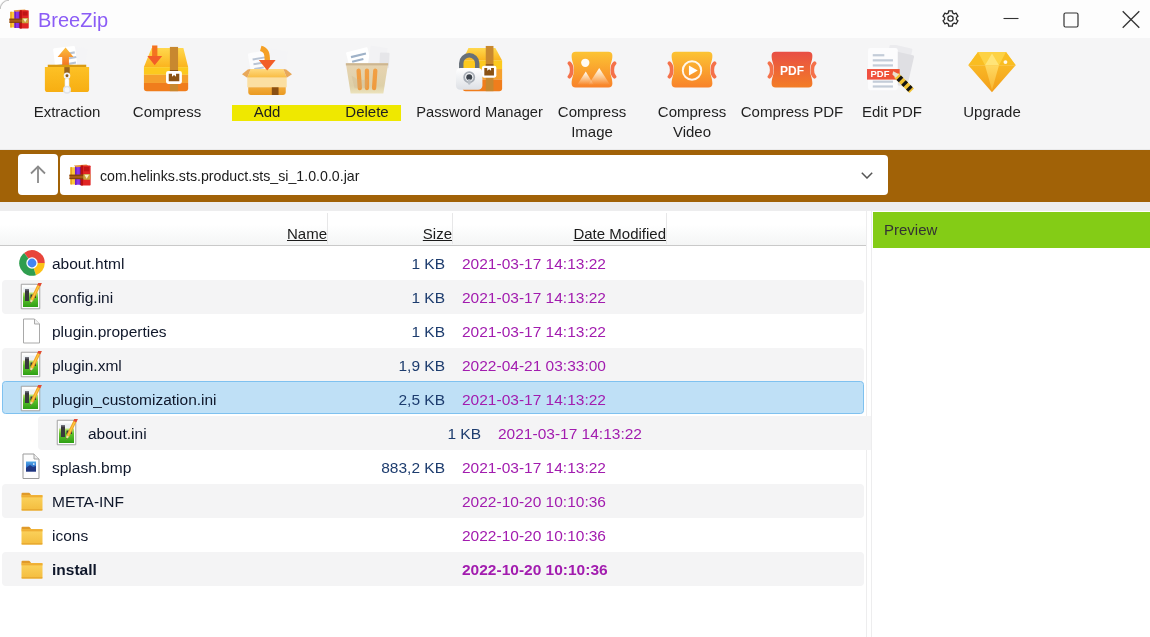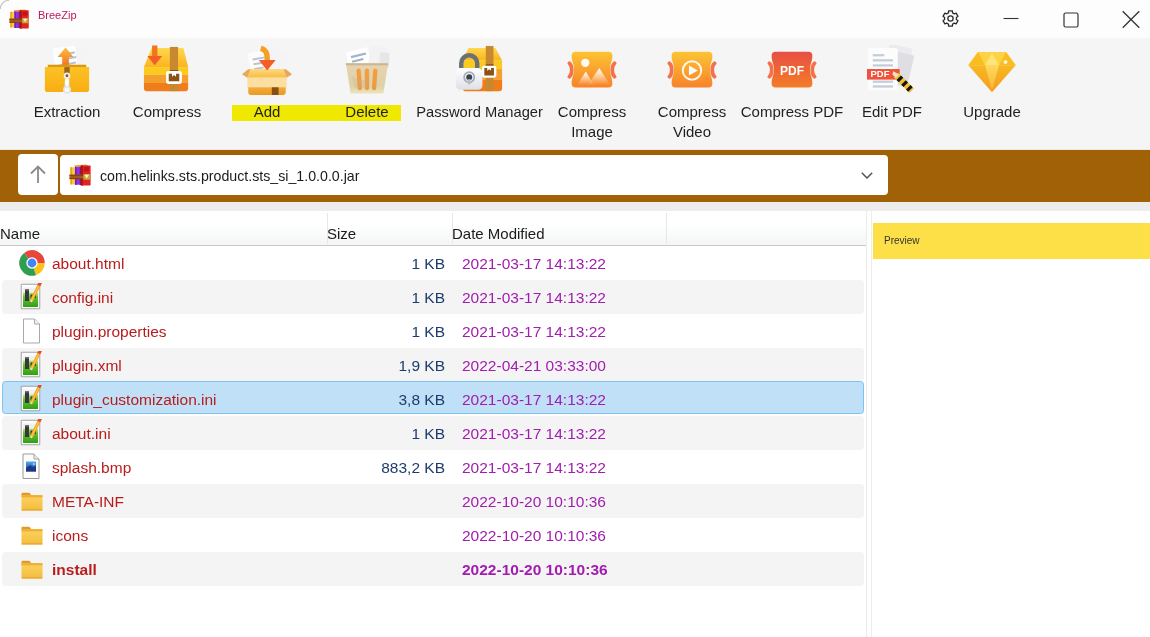--- a/index.html
+++ b/index.html
@@ -2,21 +2,21 @@
 <html><head>
 <meta charset="utf-8">
 <style>
 * { margin:0; padding:0; box-sizing:border-box; }
 html,body { width:1150px; height:637px; overflow:hidden; background:#fff;
   font-family:"Liberation Sans", sans-serif; }
 #app { position:absolute; top:0; left:0; width:1150px; height:637px; }
 
 
 #titlebar { position:absolute; left:0; top:0; width:1150px; height:38px; background:#fdfdfd; }
-#titlebar .appname { position:absolute; left:38px; top:9px; font-size:11px; color:#be185d;text-align:right; }
+#titlebar .appname { position:absolute; left:38px; top:9px; font-size:20px; color:#8b5cf6;text-align:right; }
 #tb-logo { position:absolute; left:9px; top:8px; }
 .winbtn { position:absolute; top:0; width:46px; height:37px; }
 #btn-gear { left:928px; }
 #btn-min { left:988px; }
 #btn-max { left:1048px; }
 #btn-close { left:1108px; }
 
 
 #toolbar { position:absolute; left:0; top:38px; width:1150px; height:112px;
   background:#f5f5f6; border-bottom:1px solid #e9e9ea; }
@@ -33,33 +33,33 @@
 #addrinput { position:absolute; left:60px; top:5px; width:828px; height:40px; background:#fff; border-radius:4px; }
 #addrinput .path { position:absolute; left:40px; top:13px; font-size:14.2px; color:#1b1b1b; }
 #addrinput .bicon { position:absolute; left:9px; top:8px; }
 
 
 #content { position:absolute; left:0; top:211px; width:1150px; height:426px; background:#fff; }
 #filelist { position:absolute; left:0; top:0; width:867px; height:426px; border-right:1px solid #ededee; }
 #thead { position:absolute; left:0; top:0; width:866px; height:35px;
   background:linear-gradient(#ffffff 40%, #f4f5f5); border-bottom:1px solid #c9c9c9; }
 #thead .hc { position:absolute; top:0; height:35px; font-size:15px; color:#1b1b1b;
-  text-align:left; line-height:45px; }
+  text-align:right; line-height:45px;text-decoration:underline; }
 #thead .sep { position:absolute; top:2px; height:31px; width:1px; background:#e7e7e8; }
 .row { position:absolute; left:0; width:866px; height:34px; }
 .row.alt::before { content:""; position:absolute; left:2px; right:2px; top:0; bottom:0; background:#f4f4f5; border-radius:4px; }
 .row .ric { position:absolute; left:19px; top:3px; width:28px; height:28px; }
-.row .nm { position:absolute; left:52px; top:8.5px; font-size:15.5px; color:#b91c1c; }
+.row .nm { position:absolute; left:52px; top:8.5px; font-size:15.5px; color:#0f172a; }
 .row .sz { position:absolute; left:327px; top:8.5px; width:118px; font-size:15.5px; color:#1d3c6e; text-align:right; }
 .row .dt { position:absolute; left:462px; top:8.5px; font-size:15.5px; color:#a21caf; }
 #selrow { position:absolute; left:2px; top:135px; width:862px; height:33px;
   background:#bfe0f6; border:1px solid #7fc1ef; border-radius:3.5px; box-shadow:inset 0 0 0 1px rgba(190,225,248,0.9); }
 #preview { position:absolute; left:871px; top:0; width:279px; height:426px; background:#fff; border-left:1px solid #ededee; }
-#phead { position:absolute; left:1px; top:12px; width:278px; height:36px; background:#fde047;
-  font-size:10px; color:#333; line-height:36px; padding-left:11px; }
+#phead { position:absolute; left:1px; top:1px; width:278px; height:36px; background:#84cc16;
+  font-size:15px; color:#333; line-height:36px; padding-left:11px; }
 </style>
 </head>
 <body>
 <div id="app">
 
 <div id="titlebar">
       <svg width="10" height="10" viewBox="0 0 10 10" style="position:absolute;left:0;top:0;">
         <path d="M0,9 A9,9 0 0 1 9,0" fill="none" stroke="#b9b9b9" stroke-width="1.4"></path>
         <path d="M0,9 A9,9 0 0 1 9,0 L0,0 Z" fill="#fff" opacity="0.6"></path>
       </svg>
@@ -518,24 +518,24 @@
               <g transform="rotate(26 37 6)">
                 <rect x="34" y="-1" width="6.4" height="38" fill="#f2a51f"></rect>
                 <rect x="36.1" y="-1" width="2.2" height="38" fill="#fcc94a"></rect>
                 <rect x="34" y="-2" width="6.4" height="7" fill="#e04a3a"></rect>
                 <polygon points="34,37 40.4,37 37.2,45" fill="#f7dca8"></polygon>
                 <polygon points="36,41.8 38.4,41.8 37.2,45" fill="#6b4a28"></polygon>
               </g>
             </svg>
           </span>
           <span class="nm">plugin_customization.ini</span>
-          <span class="sz">3,8 KB</span>
+          <span class="sz">2,5 KB</span>
           <span class="dt">2021-03-17 14:13:22</span>
         </div>
-    <div class="row alt" style="top:205px;">
+    <div class="row alt" style="top:205px;margin-left:36px;">
           <span class="ric">
             <svg width="23" height="27" viewBox="0 0 46 54" style="position:absolute;left:1px;top:0;">
               <defs>
                 <linearGradient id="inig" x1="0" y1="0" x2="0" y2="1">
                   <stop offset="0" stop-color="#c6e67e"></stop>
                   <stop offset="0.35" stop-color="#62c22e"></stop>
                   <stop offset="1" stop-color="#2da014"></stop>
                 </linearGradient>
               </defs>
               <path d="M2.5,2.5 L39.5,2.5 L39.5,51.5 L2.5,51.5 Z" fill="#fdfdfd" stroke="#9b9b9b" stroke-width="1.8"></path>

